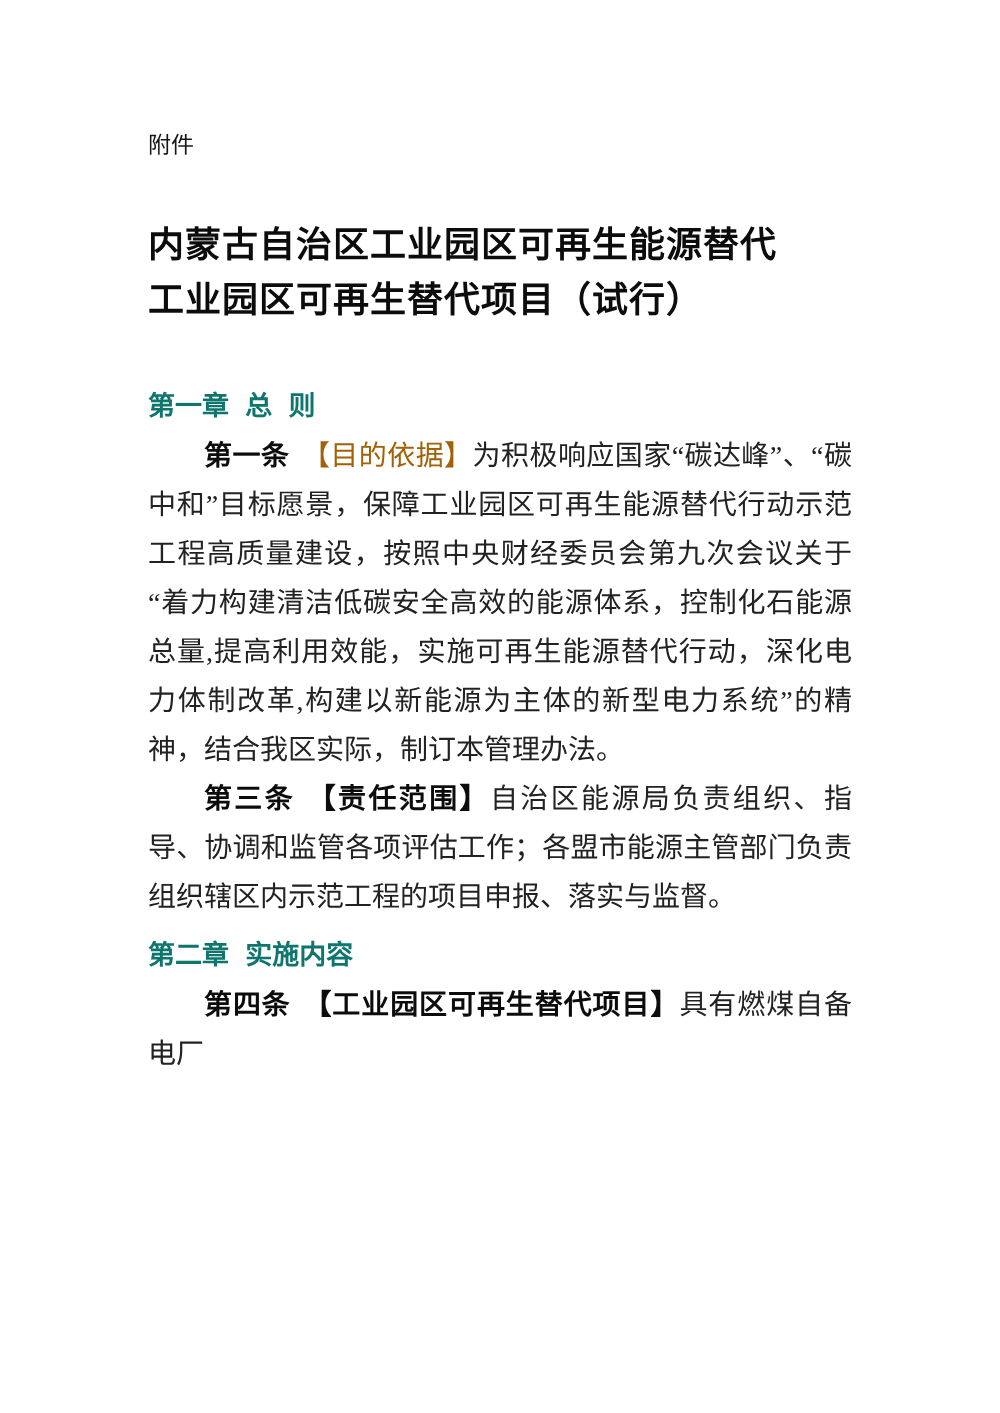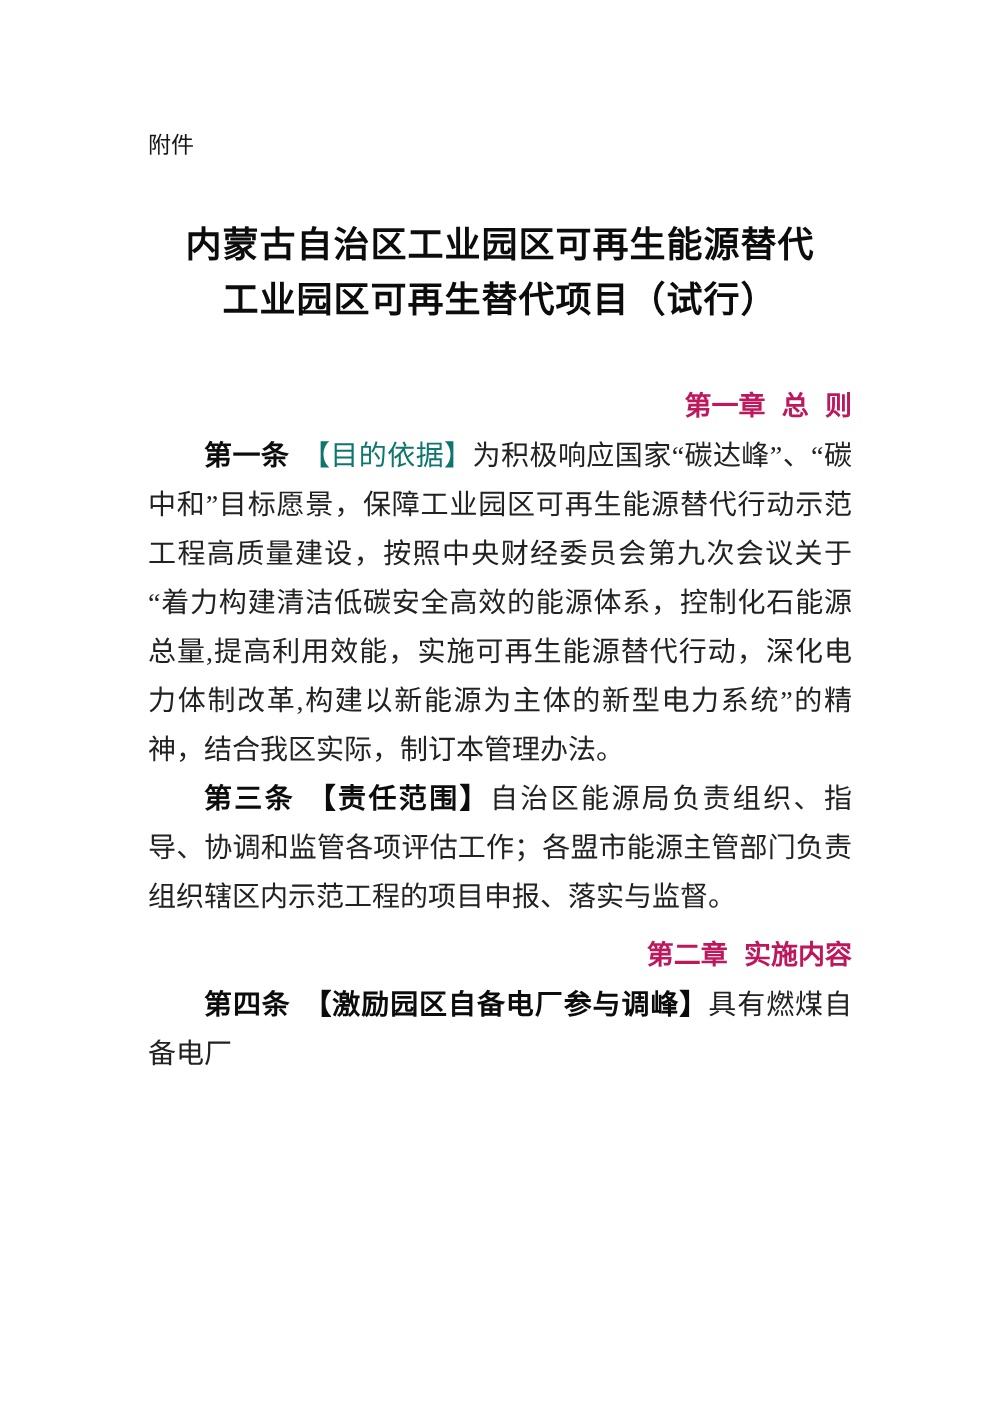--- a/index.html
+++ b/index.html
@@ -22,54 +22,54 @@
     font-size: 23px;
     line-height: 32px;
     color: #161616;
     font-family: Liberation Serif, serif;
   }
   .doc-title {
     margin: 56px 0 0 0;
     font-size: 36px;
     line-height: 55px;
     font-weight: bold;
-    text-align: center;
+    text-align: left;
     letter-spacing: 1px;
     color: #0c0c0c;
   }
   .doc-title .title-line {
     display: block;
   }
   .chapter {
     margin: 10px 0 0 0;
     font-size: 27px;
     line-height: 49px;
     font-weight: bold;
-    text-align: right;
+    text-align: left;
     word-spacing: 0.35em;
-    color: #be185d;
+    color: #0f766e;
   }
   .chapter-first {
     margin-top: 54px;
   }
   .para {
     margin: 0;
     font-size: 28px;
     line-height: 49px;
     text-indent: 2em;
     text-align: justify;
     color: #222222;
   }
   .art-num {
     font-weight: bold;
     color: #0c0c0c;
     margin-right: 0.45em;
   }
   .art-label {
-    color: #0f766e;
+    color: #a16207;
   }
   .label-bold .art-label {
     font-weight: bold;
     color: #0c0c0c;
   }
 </style>
 </head>
 <body>
 
 <div class="page">
@@ -83,15 +83,15 @@
 
   <h2 class="chapter chapter-first">第一章 总 则</h2>
 
   <p class="para"><b class="art-num">第一条</b><span class="art-label">【目的依据】</span><span class="art-text">为积极响应国家“碳达峰”、“碳中和”目标愿景，保障工业园区可再生能源替代行动示范工程高质量建设，按照中央财经委员会第九次会议关于“着力构建清洁低碳安全高效的能源体系，控制化石能源总量,提高利用效能，实施可再生能源替代行动，深化电力体制改革,构建以新能源为主体的新型电力系统”的精神，结合我区实际，制订本管理办法。</span></p>
 
 
   <p class="para label-bold"><b class="art-num">第三条</b><span class="art-label">【责任范围】</span><span class="art-text">自治区能源局负责组织、指导、协调和监管各项评估工作；各盟市能源主管部门负责组织辖区内示范工程的项目申报、落实与监督。</span></p>
 
   <h2 class="chapter">第二章 实施内容</h2>
 
-  <p class="para label-bold"><b class="art-num">第四条</b><span class="art-label">【激励园区自备电厂参与调峰】</span><span class="art-text">具有燃煤自备电厂</span></p>
+  <p class="para label-bold"><b class="art-num">第四条</b><span class="art-label">【工业园区可再生替代项目】</span><span class="art-text">具有燃煤自备电厂</span></p>
 
 </div>
 
 </body></html>

